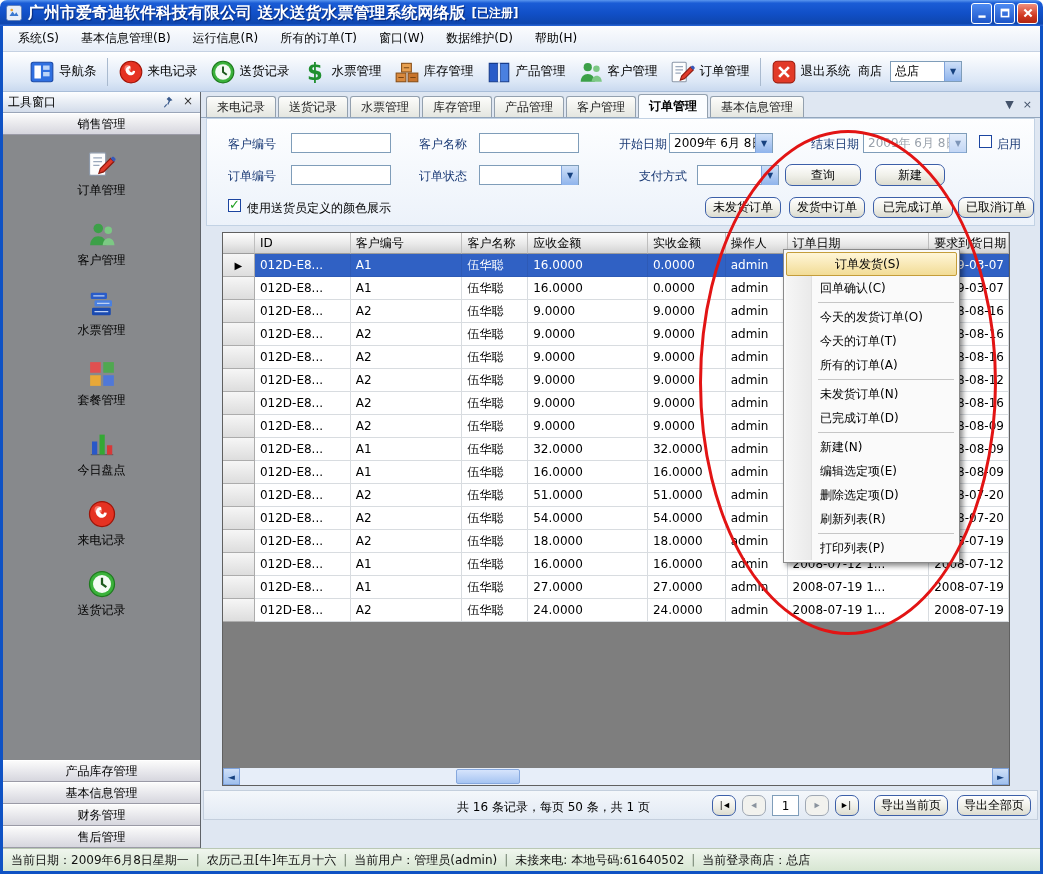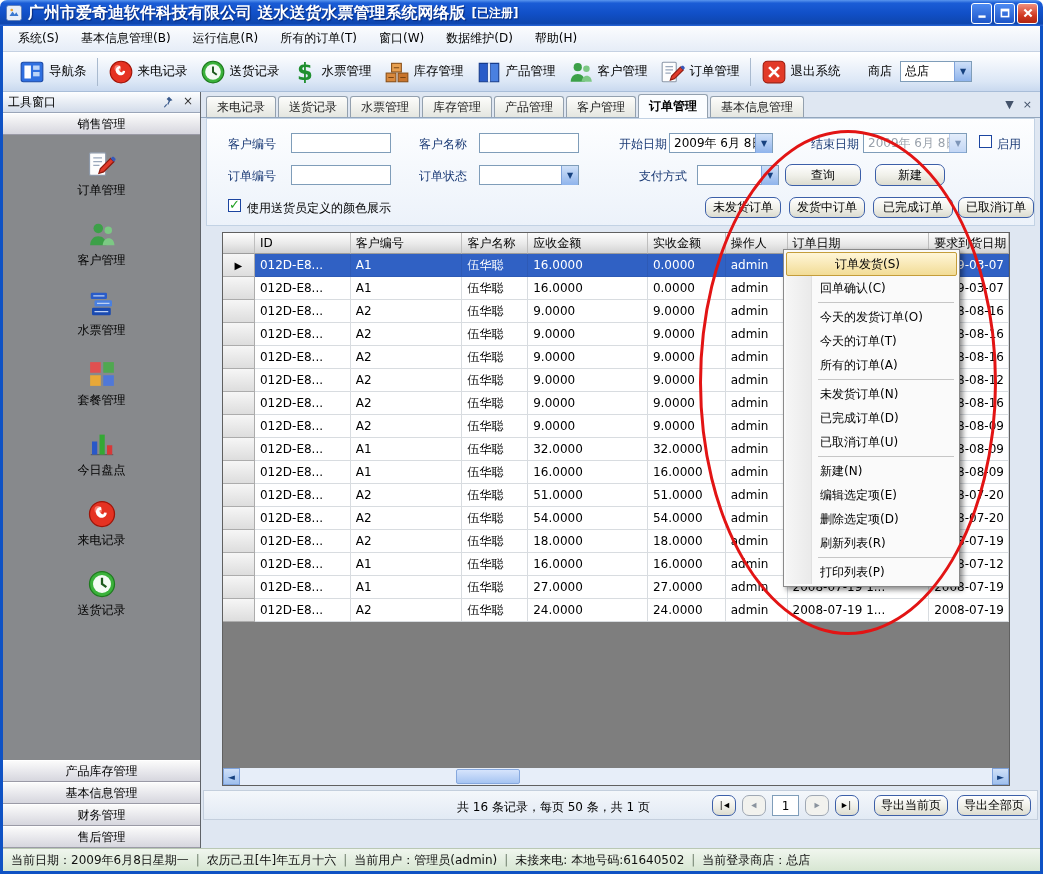--- a/index.html
+++ b/index.html
@@ -24,21 +24,21 @@
   .frame-right { position:absolute; left:1040px; top:26px; width:3px; height:845px; background:#0F52C4; }
   .frame-bottom { position:absolute; left:0; top:871px; width:1043px; height:3px; background:#0F52C4; }
 
   
   .menubar { position:absolute; left:3px; top:26px; width:1037px; height:26px;
     background:linear-gradient(#FBFCFE,#E6EDF7); border-bottom:1px solid #C5D1E2;
     display:flex; align-items:center; padding-left:4px; }
   .menu-item { padding:5px 11px; color:#000; }
   .toolbar { position:absolute; left:3px; top:52px; width:1037px; height:40px;
     background:linear-gradient(#FFFFFF,#DCE7F6 75%,#C9D9EF); border-bottom:1px solid #A8BDD8;
-    display:flex; align-items:center; padding:0 10px; }
+    display:flex; align-items:center; padding:0 20px; }
   .tool-btn { display:flex; align-items:center; gap:4px; padding:3px 6px; border-radius:3px; font-size:12.5px; }
   .tool-sep { width:1px; height:28px; background:#A9BACF; margin:0 4px; }
   .shop-area { margin-left:auto; margin-right:58px; display:flex; align-items:center; gap:8px; }
   .combo { background:#fff; border:1px solid #7F9DB9; height:21px; display:flex; align-items:center; padding-left:4px; }
   .combo-arrow { margin-left:auto; width:17px; height:19px; background:linear-gradient(#CFE0F8,#8FB4EC);
     border-left:1px solid #7FA3DC; color:#16417F; font-size:8px; display:flex; align-items:center; justify-content:center; }
 
   
   .sidebar { position:absolute; left:3px; top:92px; width:198px; height:756px; background:#87898C;
     border-right:1px solid #5F6368; display:flex; flex-direction:column; }
@@ -659,21 +659,20 @@
   <div id="ctx-items">
       <div class="ctx-item hl">订单发货(S)</div>
       <div class="ctx-item">回单确认(C)</div>
       <div class="ctx-sep"></div>
       <div class="ctx-item">今天的发货订单(O)</div>
       <div class="ctx-item">今天的订单(T)</div>
       <div class="ctx-item">所有的订单(A)</div>
       <div class="ctx-sep"></div>
       <div class="ctx-item">未发货订单(N)</div>
       <div class="ctx-item">已完成订单(D)</div>
-      <div class="ctx-item">已取消订单(U)</div>
       <div class="ctx-sep"></div>
       <div class="ctx-item">新建(N)</div>
       <div class="ctx-item">编辑选定项(E)</div>
       <div class="ctx-item">删除选定项(D)</div>
       <div class="ctx-item">刷新列表(R)</div>
       <div class="ctx-sep"></div>
       <div class="ctx-item">打印列表(P)</div>
     </div>
 </div>
 

